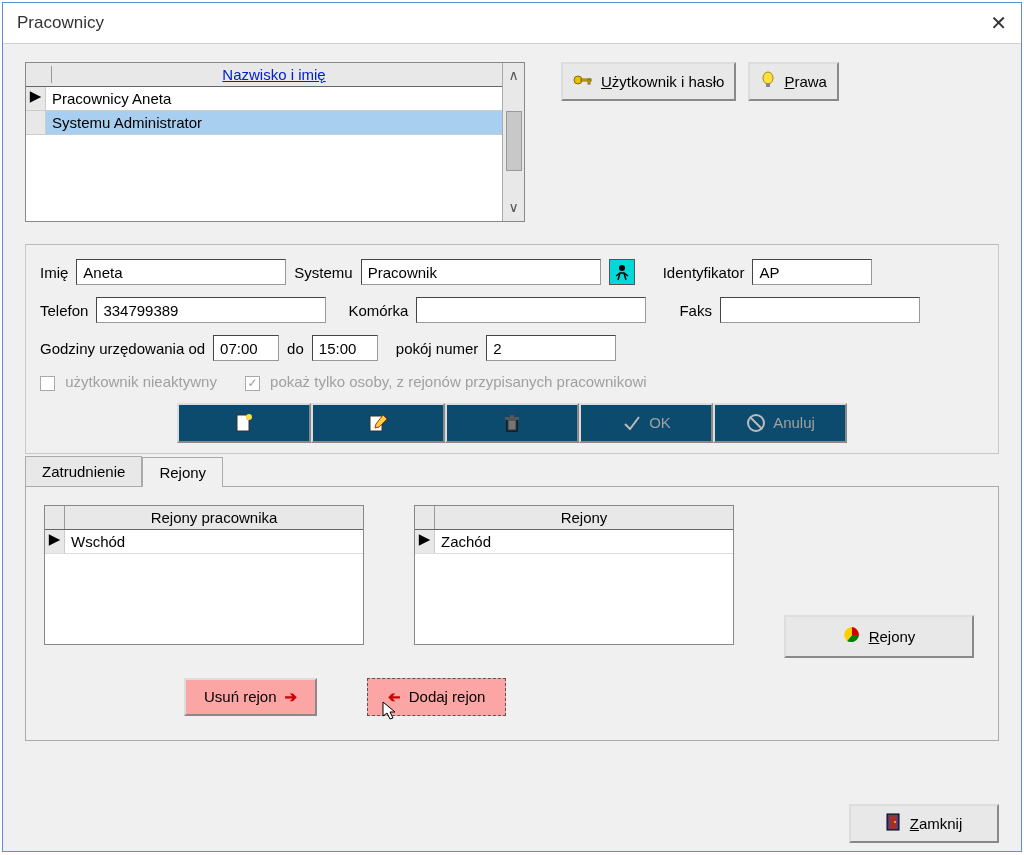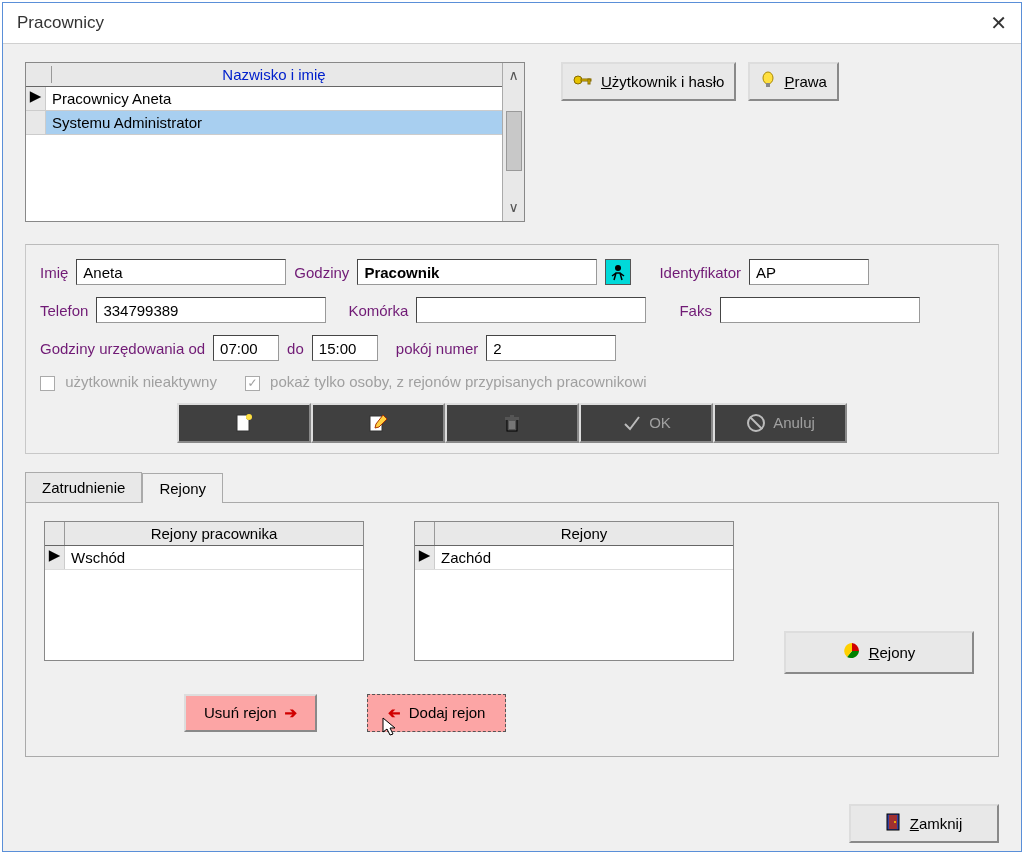--- a/index.html
+++ b/index.html
@@ -63,20 +63,21 @@
 .list-header-inner {
   display: flex;
 }
 .list-header .selcol {
   width: 20px;
   border-right: 1px solid #999;
 }
 .list-header-link {
   flex: 1;
   color: #0020cc;
+  text-decoration: underline;
   font-size: 15px;
 }
 .list-row {
   display: flex;
   border-bottom: 1px solid #ccc;
   font-size: 15px;
 }
 .list-row .selcol {
   width: 20px;
   border-right: 1px solid #ccc;
@@ -129,21 +130,21 @@
   margin-top: 22px;
   padding: 14px 14px 10px 14px;
 }
 .form-row {
   display: flex;
   align-items: center;
   gap: 8px;
   margin-bottom: 12px;
   font-size: 15px;
 }
-.lbl { color: #701a75; }
+.lbl { color: #000000; }
 .tf {
   border: 1px inset #999;
   background: #fff;
   padding: 0 6px;
   font-size: 15px;
   height: 26px;
 }
 .person-ico {
   width: 26px;
   height: 26px;
@@ -177,31 +178,31 @@
 .toolbar {
   display: flex;
   justify-content: center;
   gap: 0;
   margin-top: 6px;
 }
 .tbtn {
   width: 134px;
   height: 40px;
   border: 2px outset #ddd;
-  background: #404040;
+  background: #0c4a6e;
   display: flex;
   align-items: center;
   justify-content: center;
   gap: 6px;
   cursor: pointer;
   color: #999;
   font-size: 15px;
 }
 .tbtn svg { width: 22px; height: 22px; }
-.tabs-wrap { margin-top: 18px; }
+.tabs-wrap { margin-top: 2px; }
 .tab-strip { display: flex; }
 .tab {
   padding: 6px 16px;
   background: #e8e8e8;
   border: 1px solid #aaa;
   border-bottom: none;
   cursor: pointer;
   font-size: 15px;
   position: relative;
 }
@@ -341,22 +342,22 @@
           </span>
           <span><span class="u">P</span>rawa</span>
         </button>
       </div>
     </div>
 
     <div class="form-area">
       <div class="form-row">
         <span class="lbl">Imię</span>
         <input class="tf" style="width: 210px;" value="Aneta">
-        <span class="lbl">Godziny</span>
-        <input class="tf" style="width: 240px; font-weight: bold;" value="Pracownik">
+        <span class="lbl">Systemu</span>
+        <input class="tf" style="width: 240px;" value="Pracownik">
         <span class="person-ico">
           <svg width="16" height="18" viewBox="0 0 16 18">
               <circle cx="8" cy="5" r="3" fill="#000"></circle>
               <path d="M4 17 L6 10 L10 10 L12 17 M6 10 L2 13 M10 10 L14 13" stroke="#000" fill="none" stroke-width="1.5"></path>
             </svg>
         </span>
         <span style="width:12px"></span>
         <span class="lbl">Identyfikator</span>
         <input class="tf" style="width: 120px;" value="AP">
       </div>

